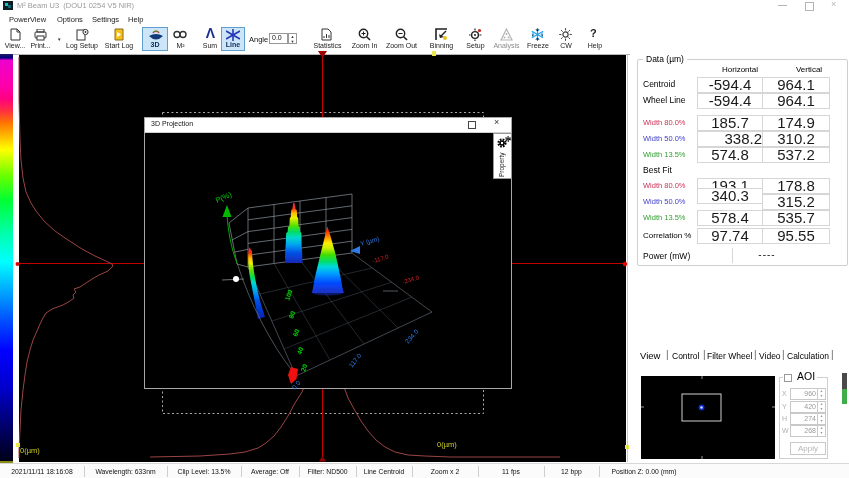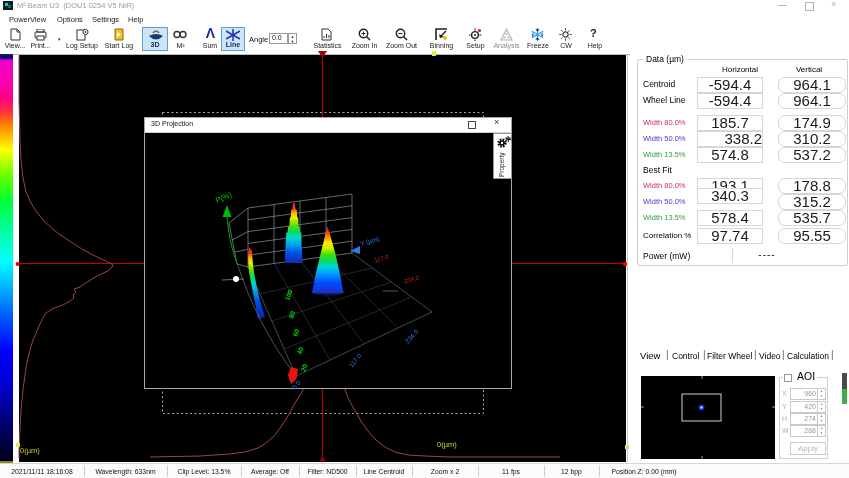--- a/index.html
+++ b/index.html
@@ -332,21 +332,21 @@
 
 <div class="a" id="rightpanel" style="left:630px;top:54px;width:219px;height:410px;background:#ffffff;">
 
   <div class="a" style="left:7px;top:5px;width:209px;height:205px;border:1px solid #cfcfcf;border-radius:2px;"></div>
   <div class="a" style="left:13px;top:0px;background:#fff;padding:0 3px;font-size:8.5px;color:#000;">Data (µm)</div>
   <div class="a" style="left:77px;top:11px;width:66px;text-align:center;font-size:8px;color:#000;">Horizontal</div>
   <div class="a" style="left:145px;top:11px;width:68px;text-align:center;font-size:8px;color:#000;">Vertical</div>
   <style>
     .vb{position:absolute;height:14px;border:1px solid #d6d6d6;background:#fff;font-size:15px;color:#1a1a1a;text-align:center;line-height:14px;}
     .vbh{left:67px;width:64px;}
-    .vbv{left:148px;width:66px;border-radius:7px;}
+    .vbv{left:132px;width:66px;}
     .rl{position:absolute;left:13px;font-size:8.5px;color:#000;white-space:nowrap;}
     .rlc{position:absolute;left:13px;font-size:7.5px;white-space:nowrap;}
   </style>
   <div class="rl" style="top:25px;">Centroid</div>
   <div class="vb vbh" style="top:23px;">-594.4</div>
     <div class="vb vbv" style="top:23px;">964.1</div>
   <div class="rl" style="top:41px;">Wheel Line</div>
   <div class="vb vbh" style="top:38.5px;">-594.4</div>
     <div class="vb vbv" style="top:38.5px;">964.1</div>
   <div class="rlc" style="top:64px;color:#cc3355;">Width 80.0%</div>

